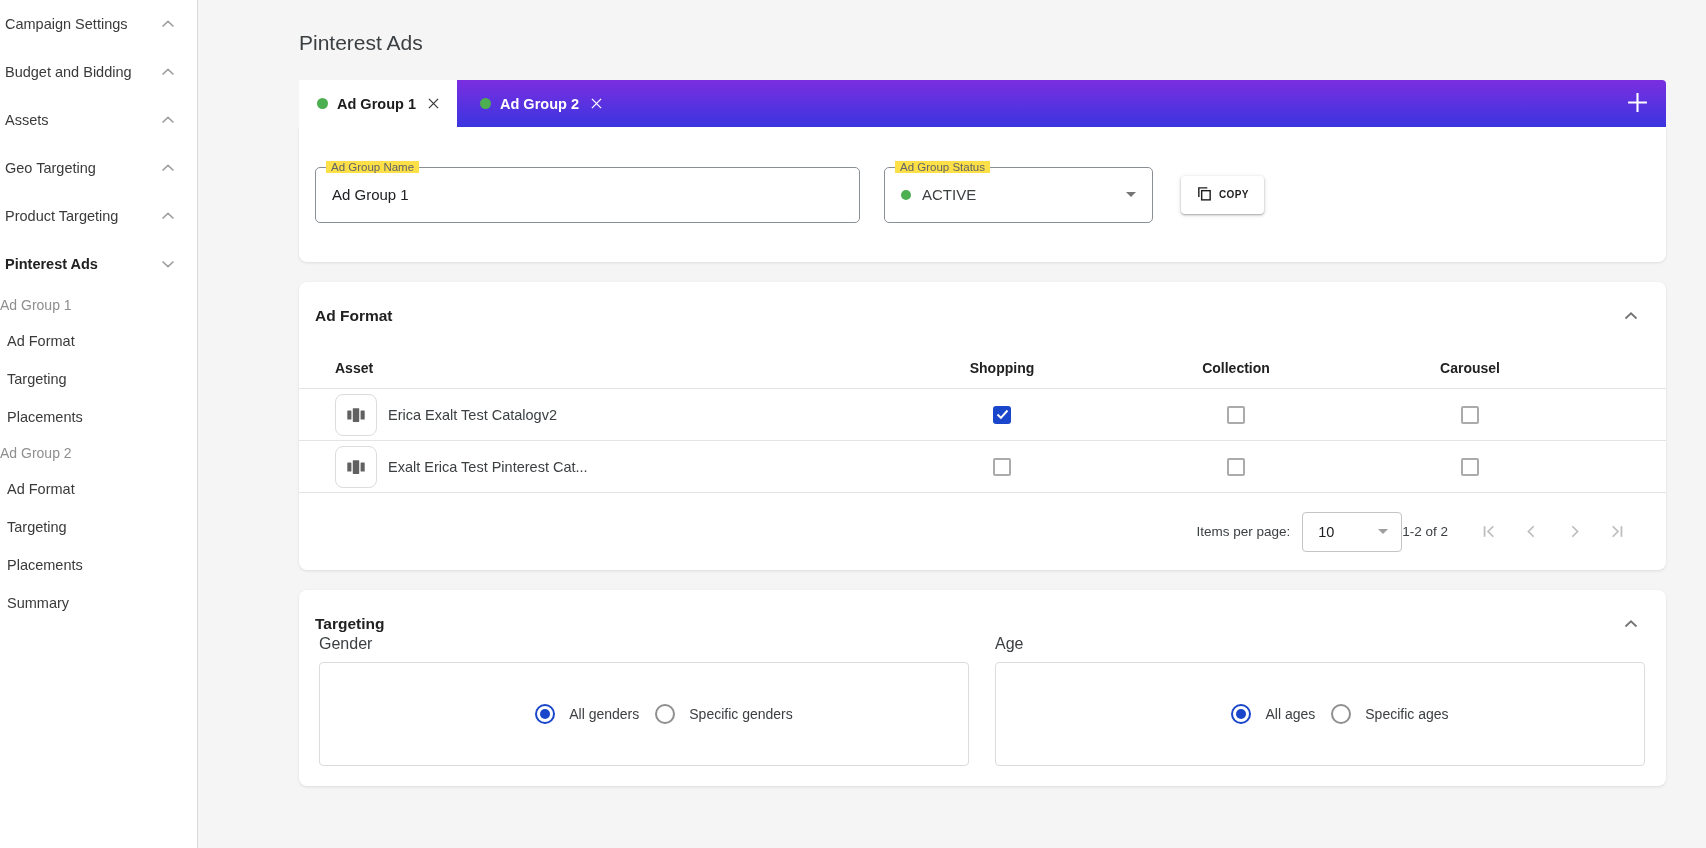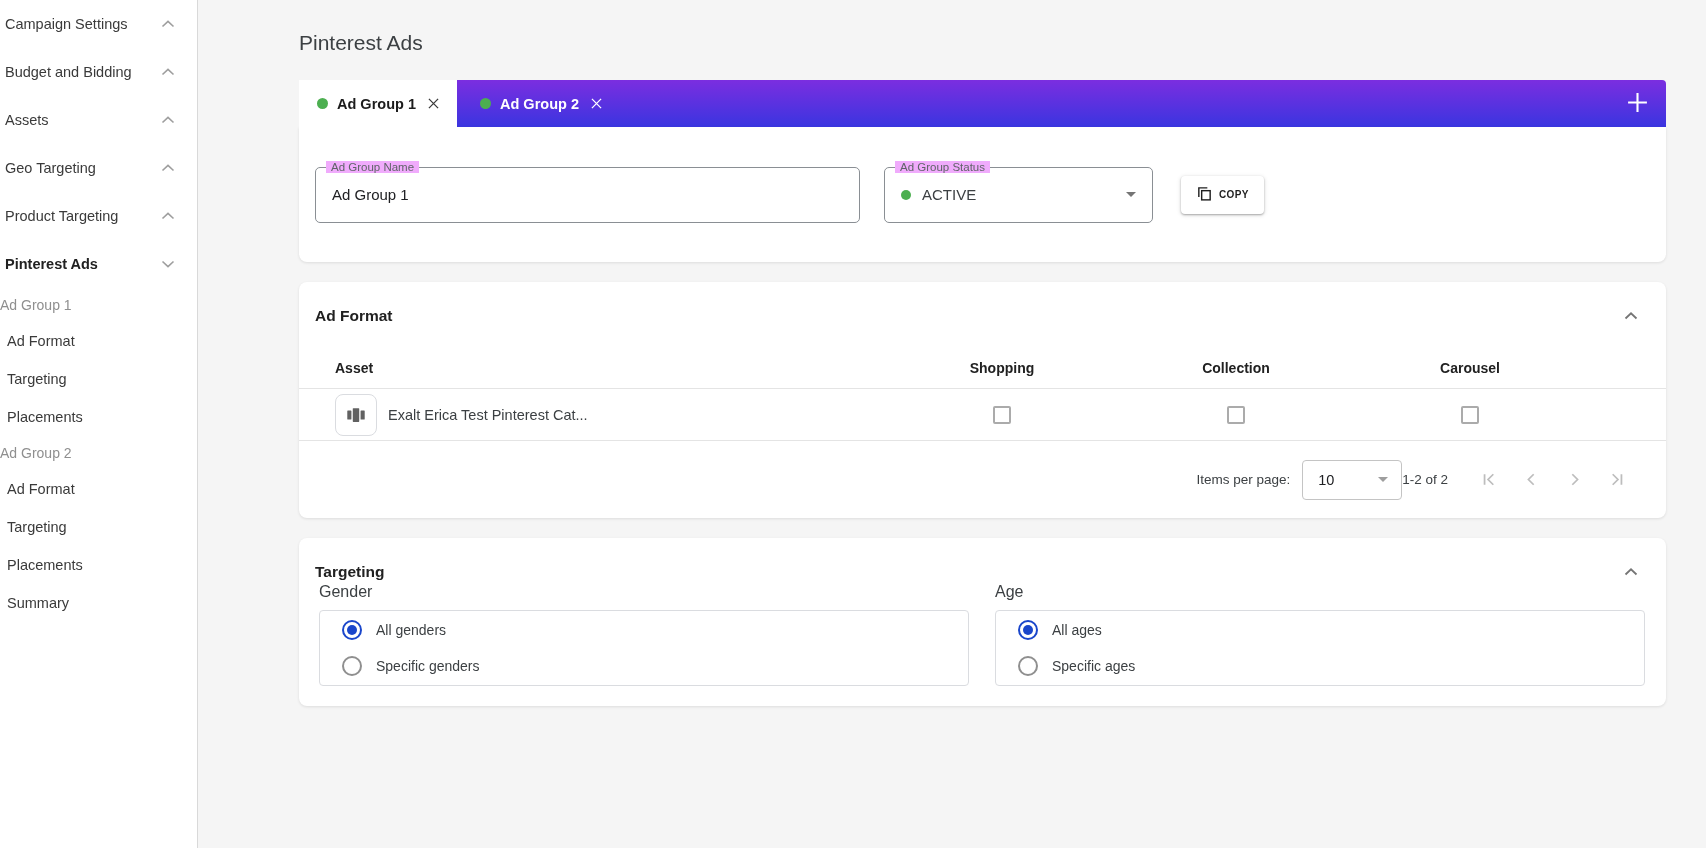--- a/index.html
+++ b/index.html
@@ -60,21 +60,21 @@
     height:135px;border-radius:0 0 8px 8px;
     display:flex;align-items:center;padding:0 16px;box-sizing:border-box;
   }
   .tfield{
     position:relative;height:56px;border:1px solid #8a8f94;border-radius:5px;
     box-sizing:border-box;background:#fff;display:flex;align-items:center;
   }
   .name-field{width:545px;padding:0 16px;}
   .status-field{width:269px;margin-left:24px;padding:0 16px;cursor:pointer;}
   .flabel{
-    position:absolute;top:-7px;left:10px;background:#f0abfc;padding:0 5px;
+    position:absolute;top:-7px;left:10px;background:#fde047;padding:0 5px;
     font-size:11.5px;color:#5f6368;white-space:nowrap;
   }
   .fvalue{font-size:15px;color:#202124;}
   .status-row{display:flex;align-items:center;gap:11px;width:100%;font-size:15px;color:#3c4043;}
   .caret{
     width:0;height:0;border-left:5px solid transparent;border-right:5px solid transparent;
     border-top:5.5px solid #757575;flex:none;
   }
   .status-row .caret{margin-left:auto;}
   .copy-btn{
@@ -121,22 +121,22 @@
   .pg-nav{display:flex;align-items:center;margin-left:26px;gap:14px;}
   .pg-btn{border:none;background:transparent;padding:4px;display:flex;cursor:default;color:#bdbdbd;}
   
   .targeting-card{padding-bottom:20px;}
   .tg-cols{
     display:grid;grid-template-columns:1fr 1fr;gap:26px;
     padding:0 21px 0 20px;
   }
   .tg-label{font-size:16px;color:#3c4043;margin-bottom:9px;}
   .tg-box{
-    height:76px;border:1px solid #dadce0;border-radius:4px;box-sizing:border-box;
-    display:flex;flex-direction:column;justify-content:center;gap:16px;padding-left:22px;background:#fff;
+    height:104px;border:1px solid #dadce0;border-radius:4px;box-sizing:border-box;
+    display:flex;justify-content:center;gap:16px;padding-left:40px;background:#fff;
   }
   .radio-row{display:flex;align-items:center;gap:14px;cursor:pointer;}
   .radio{
     width:20px;height:20px;border:2px solid #8f8f8f;border-radius:50%;
     box-sizing:border-box;position:relative;flex:none;background:#fff;
   }
   .radio.selected{border-color:var(--accent-blue,#1a46cb);}
   .radio.selected::after{
     content:"";position:absolute;inset:3px;border-radius:50%;background:var(--accent-blue,#1a46cb);
   }
@@ -289,20 +289,45 @@
     </div>
 
     <div class="fmt-table">
       <div class="t-row t-head">
         <div class="cell-asset">Asset</div>
         <div class="cell-center">Shopping</div>
         <div class="cell-center">Collection</div>
         <div class="cell-center">Carousel</div>
       </div>
 
+      <div class="t-row t-body">
+        <div class="cell-asset">
+          <span class="asset-thumb">
+              <svg width="22" height="22" viewBox="0 0 24 24" fill="#616161">
+                <rect x="2.5" y="7" width="4.5" height="10" rx="0.6"></rect>
+                <rect x="8.5" y="4.5" width="7" height="15" rx="0.6"></rect>
+                <rect x="17" y="7" width="4.5" height="10" rx="0.6"></rect>
+              </svg>
+            </span>
+          <span>Erica Exalt Test Catalogv2</span>
+        </div>
+        <div class="cell-center">
+            <span class="cb checked">
+              <svg width="13" height="11" viewBox="0 0 13 11">
+                <path d="M1.5 5.5l3.4 3.4L11.5 1.5" fill="none" stroke="#ffffff" stroke-width="2"></path>
+              </svg>
+            </span>
+          </div>
+        <div class="cell-center">
+            <span class="cb"></span>
+          </div>
+        <div class="cell-center">
+            <span class="cb"></span>
+          </div>
+      </div>
 
       <div class="t-row t-body">
         <div class="cell-asset">
           <span class="asset-thumb">
               <svg width="22" height="22" viewBox="0 0 24 24" fill="#616161">
                 <rect x="2.5" y="7" width="4.5" height="10" rx="0.6"></rect>
                 <rect x="8.5" y="4.5" width="7" height="15" rx="0.6"></rect>
                 <rect x="17" y="7" width="4.5" height="10" rx="0.6"></rect>
               </svg>
             </span>

